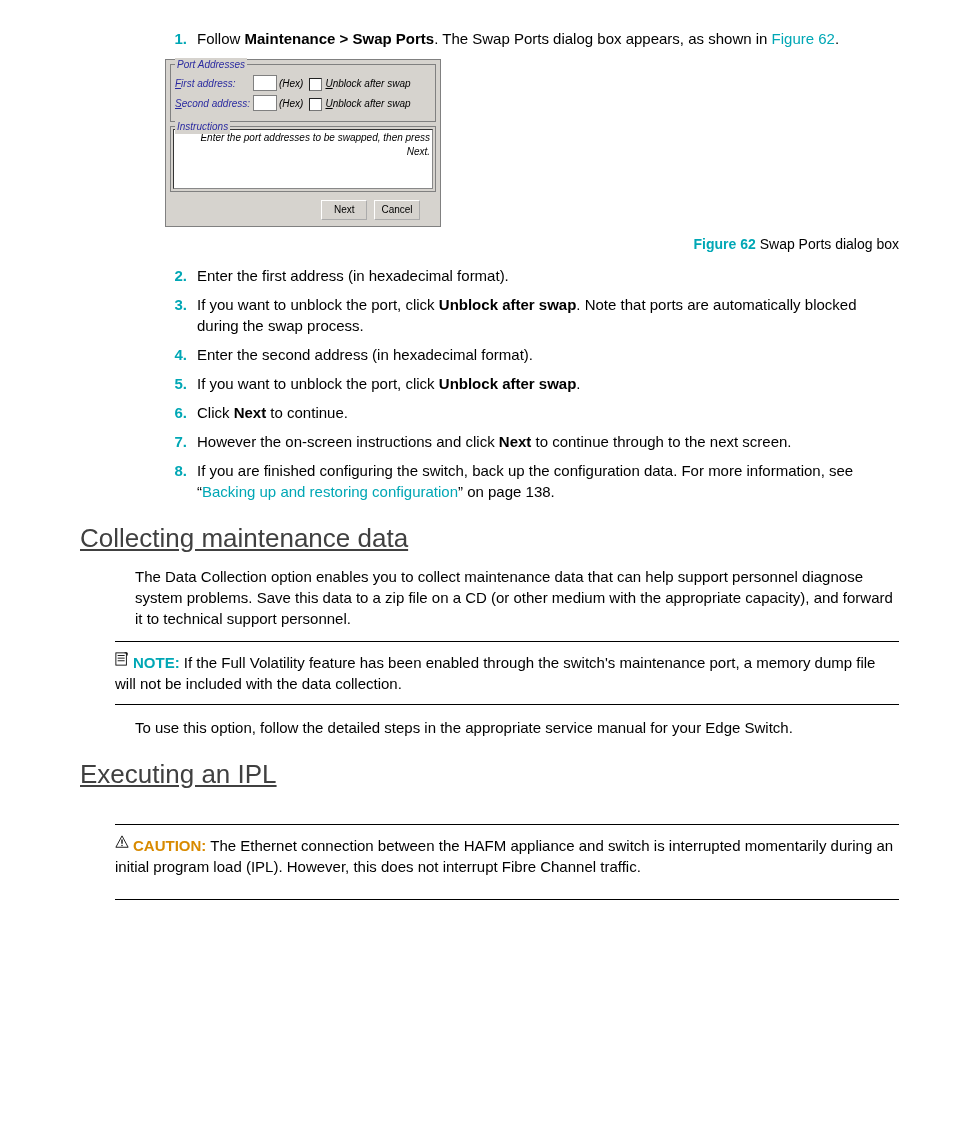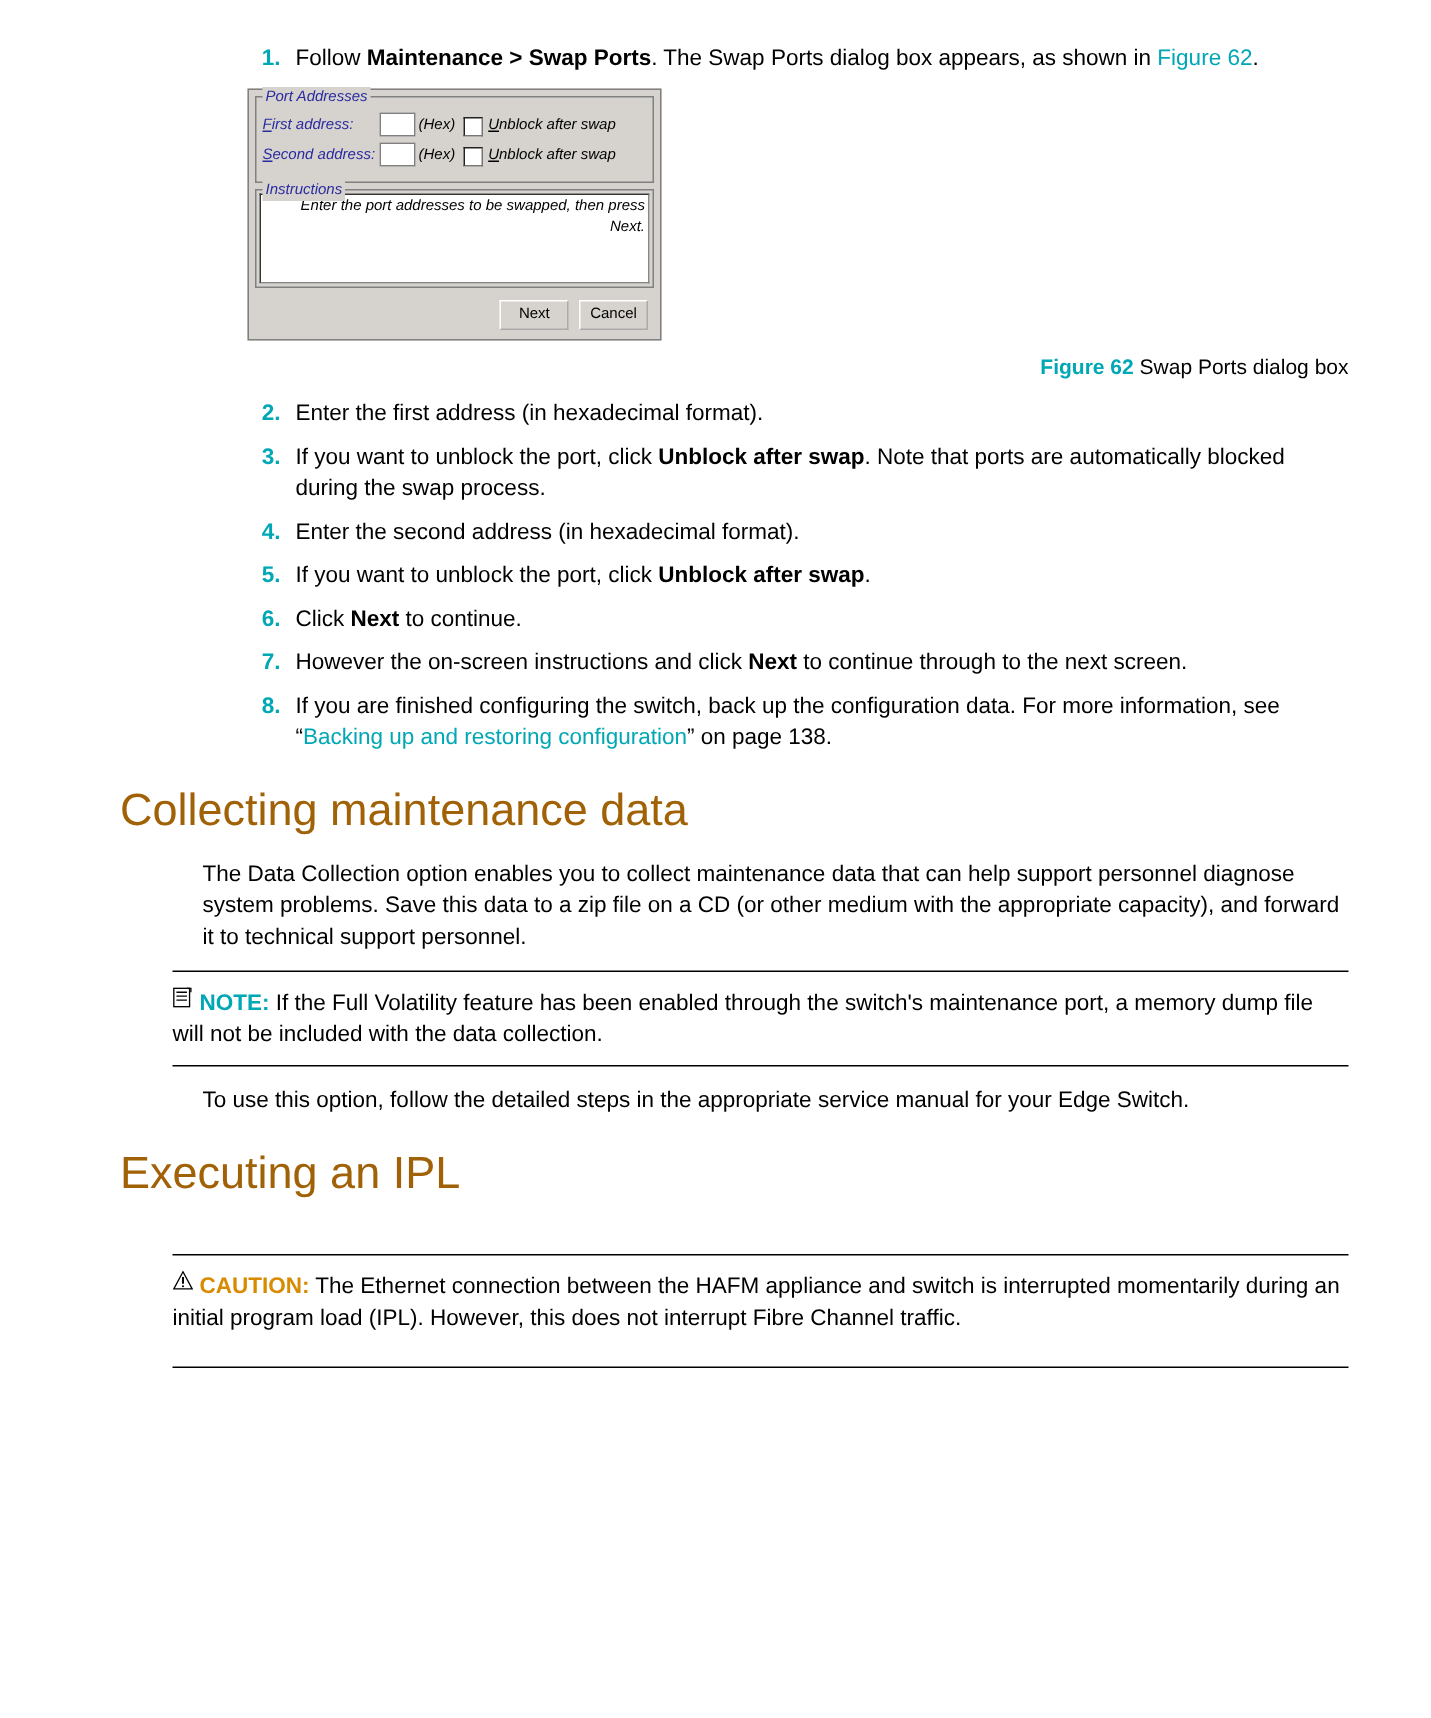--- a/index.html
+++ b/index.html
@@ -95,43 +95,44 @@
   .instructions-box {
     background: #fff;
     border: 1px inset #888;
     height: 56px;
     padding: 1px 2px;
     font-size: 10px;
     color: #000;
   }
   .dialog-footer {
     text-align: right;
-    padding: 4px 8px 6px 4px;
+    padding: 4px 20px 6px 4px;
   }
   .dialog-btn {
     display: inline-block;
     background: #d6d3ce;
     border: 1px outset #fff;
     font-size: 10px;
     padding: 2px 2px;
     width: 40px;
     text-align: center;
     margin-left: 4px;
   }
   .figure-caption {
     margin: 6px 0 10px 85px;
     font-size: 14px;
     text-align: right;
   }
   .figure-caption .fignum { color: #00a7b5; font-weight: bold; }
   .section-heading {
-    color: #a16207;
-    font-size: 30px;
+    color: #404040;
+    font-size: 26px;
     font-weight: normal;
     margin: 18px 0 10px 0;
+    text-decoration: underline;
   }
   .para {
     margin: 0 0 10px 55px;
   }
   .note-block, .caution-block {
     margin: 12px 0 12px 35px;
     border-top: 1px solid #000;
     border-bottom: 1px solid #000;
     padding: 10px 0 10px 0;
   }

